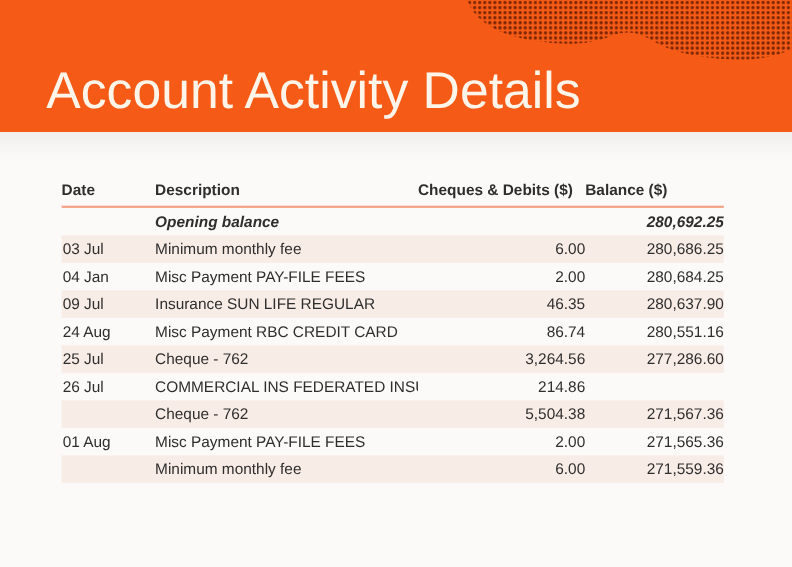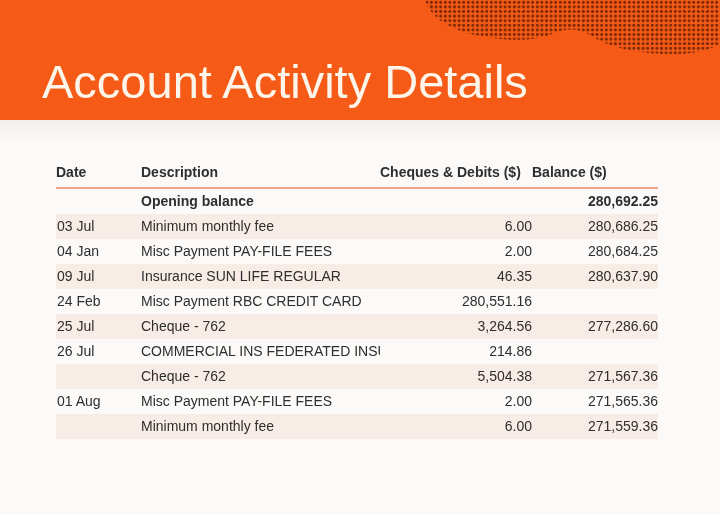--- a/index.html
+++ b/index.html
@@ -64,21 +64,21 @@
   }
   .thead .th.num{text-align:left;}
   .trow{
     display:grid;
     grid-template-columns:85px 1fr 152px 126px;
     height:25px;
     line-height:25px;
     font-size:14px;
   }
   .trow.alt{background:var(--stripe);}
-  .trow.bold{font-weight:bold;}
+  .trow.bold{font-weight:bold;font-style:italic;}
   .td{overflow:hidden;white-space:nowrap;}
   .td.num{text-align:right;}
   .td.date{padding-left:1px;}
 </style>
 </head>
 <body>
 
 <div class="banner">
   <svg class="halftone" viewBox="0 0 300 60" xmlns="http://www.w3.org/2000/svg" aria-hidden="true">
     <defs>
@@ -124,22 +124,23 @@
     <div class="td num debit">2.00</div>
     <div class="td num balance">280,684.25</div>
   </div>
         <div class="trow alt">
     <div class="td date">09 Jul</div>
     <div class="td desc">Insurance SUN LIFE REGULAR</div>
     <div class="td num debit">46.35</div>
     <div class="td num balance">280,637.90</div>
   </div>
         <div class="trow">
-    <div class="td date">24 Feb</div>
+    <div class="td date">24 Aug</div>
     <div class="td desc">Misc Payment RBC CREDIT CARD</div>
+    <div class="td num debit">86.74</div>
     <div class="td num balance">280,551.16</div>
   </div>
         <div class="trow alt">
     <div class="td date">25 Jul</div>
     <div class="td desc">Cheque - 762</div>
     <div class="td num debit">3,264.56</div>
     <div class="td num balance">277,286.60</div>
   </div>
         <div class="trow">
     <div class="td date">26 Jul</div>

